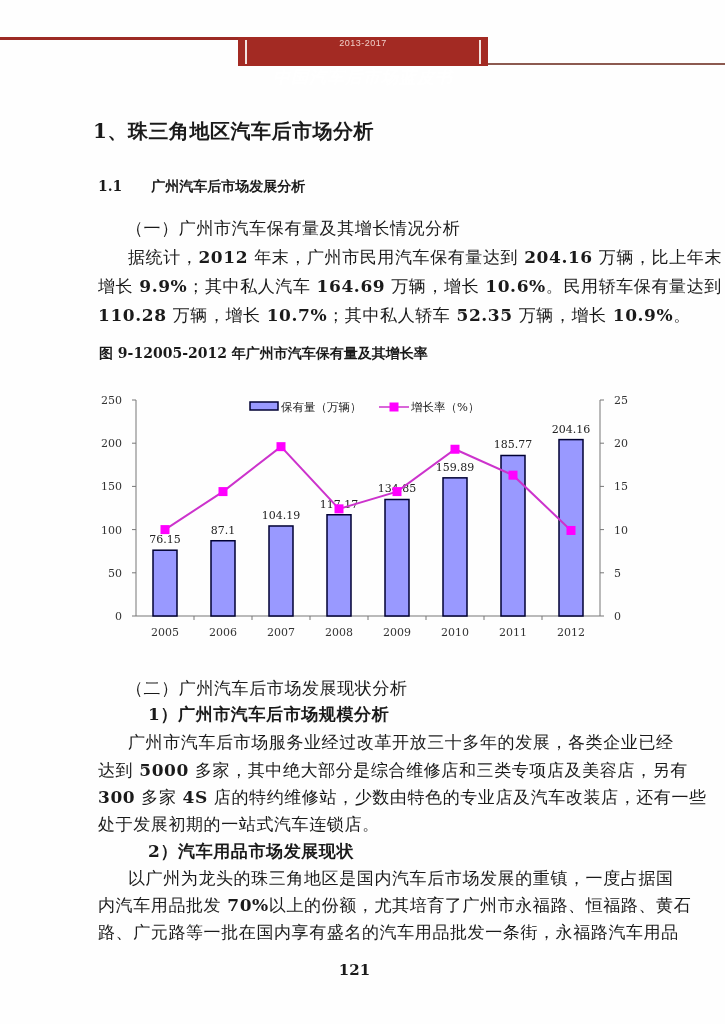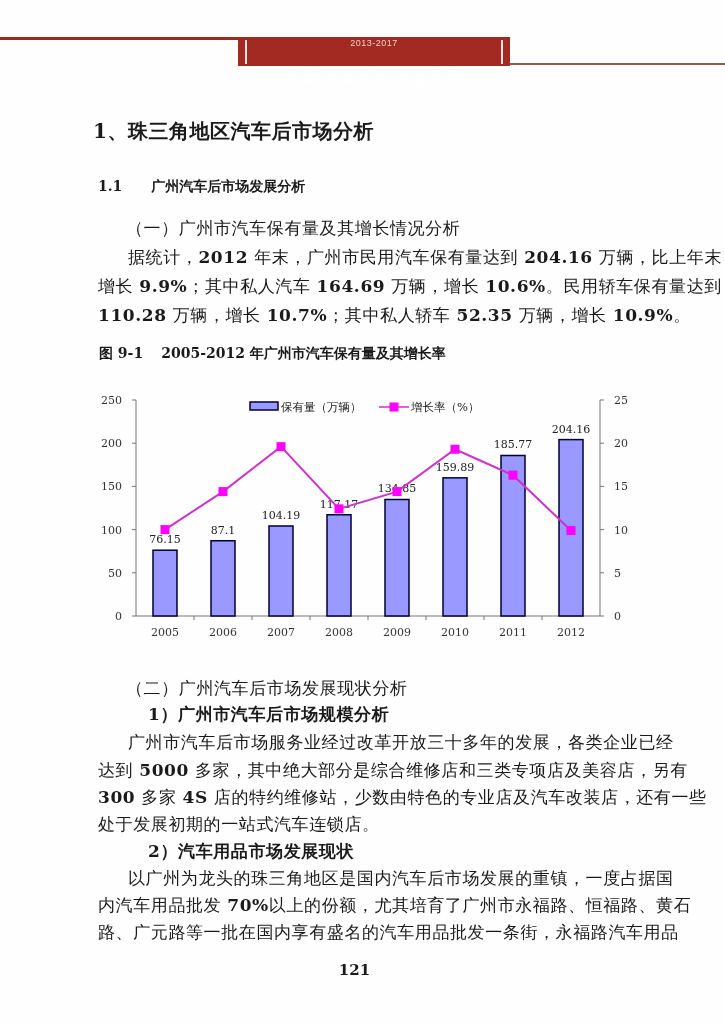--- a/index.html
+++ b/index.html
@@ -2,36 +2,36 @@
 <html><head>
 <meta charset="utf-8">
 <style>
   * { margin: 0; padding: 0; box-sizing: border-box; }
   html, body { width: 725px; height: 1024px; background: #fefefe; overflow: hidden; }
   body { position: relative; font-family: "DejaVu Serif", "Liberation Serif", serif; color: #1a1a1a; }
 
   
   .hdr-line-left { position: absolute; left: 0; top: 37px; width: 240px; height: 3px; background: #9c2a24; }
   .hdr-line-right { position: absolute; left: 487px; top: 63px; width: 238px; height: 2px; background: #8c5a50; }
-  .hdr-box { position: absolute; left: 238px; top: 37px; width: 272px; height: 29px; background: #a32a23; }
+  .hdr-box { position: absolute; left: 238px; top: 37px; width: 250px; height: 29px; background: #a32a23; }
   .hdr-box .bar-l, .hdr-box .bar-r { position: absolute; top: 3px; width: 2px; height: 24px; background: #f2e3e0; }
   .hdr-box .bar-l { left: 7px; }
   .hdr-box .bar-r { right: 7px; }
   .hdr-years { position: absolute; left: 0; right: 0; top: 1px; text-align: center; font-family: "Liberation Sans", sans-serif; font-size: 9px; color: #f0cfc9; letter-spacing: 0.5px; }
   .hdr-title { position: absolute; left: 0; right: 0; top: 11px; text-align: center; font-family: "DejaVu Sans", sans-serif; font-size: 17px; font-weight: bold; font-style: italic; color: #ffffff; letter-spacing: 1px; margin-top: 18px; }
 
   .h1 { position: absolute; left: 93px; top: 118px; font-size: 20px; font-weight: bold; letter-spacing: 0.5px; }
   .h2 { position: absolute; left: 98px; top: 178px; font-size: 14px; font-weight: bold; }
   .h2 .num { margin-right: 29px; }
 
   .line { position: absolute; font-size: 17px; white-space: nowrap; letter-spacing: 0.6px; }
   .b { font-weight: bold; }
 
   .fig-cap { position: absolute; left: 99px; top: 345px; font-size: 14px; font-weight: bold; white-space: nowrap; }
-  .fig-cap .num { margin-right: 18px; }
+  .fig-cap .num { }
 
   
   .chart { position: absolute; left: 95px; top: 385px; width: 545px; height: 260px; }
   .chart svg { position: absolute; left: 0; top: 0; }
   .chart text { font-family: "DejaVu Serif", "Liberation Serif", serif; }
 
   .page-num { position: absolute; left: 0; right: 16px; top: 961px; text-align: center; font-size: 15px; font-weight: bold; }
 </style>
 </head>
 <body>

